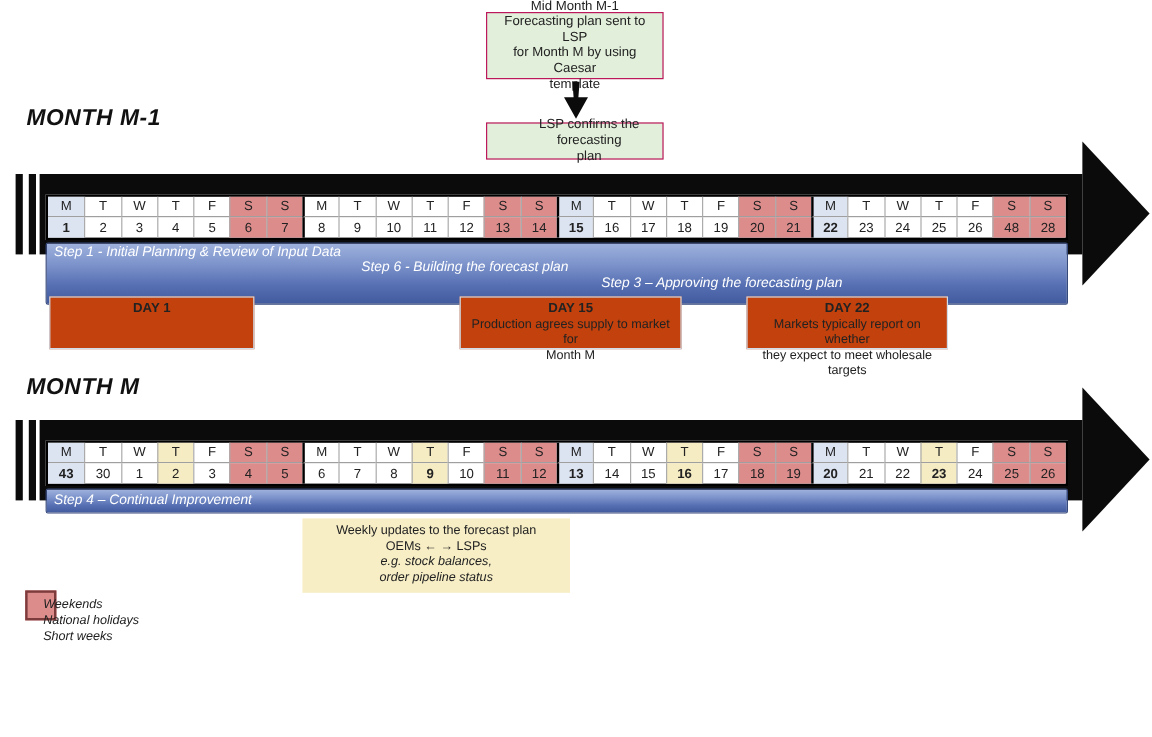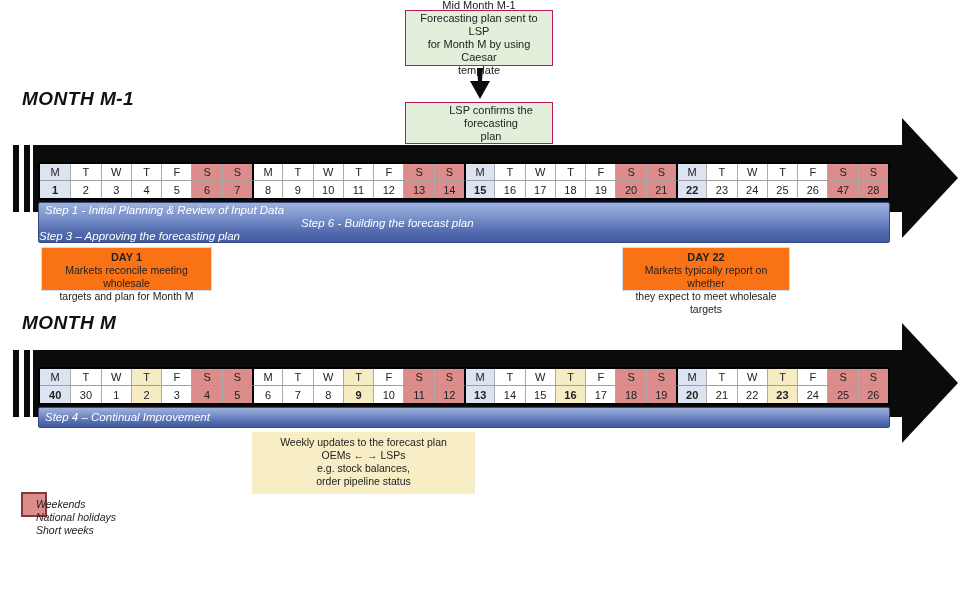--- a/index.html
+++ b/index.html
@@ -46,50 +46,50 @@
   
   .stepbar{
     background:linear-gradient(180deg,#9fb2dd 0%,#7c93cb 35%,#566fb2 70%,#425a9e 100%);
     border:1px solid #36497c;border-radius:2px;box-sizing:border-box;
     color:#ffffff;font-style:italic;font-size:11.5px;
   }
   .stepbar .stepline{display:block;line-height:13px;}
 
   
   .bluenote{
-    background:#f97316;border:1px solid #cfdcea;text-align:center;
+    background:#c2410c;border:1px solid #cfdcea;text-align:center;
     font-size:10.5px;line-height:13px;padding:3px 4px;box-sizing:border-box;color:#222;
   }
   .bluenote .note-title{font-weight:bold;font-size:11px;}
   .yellownote{
     background:#f7eec6;text-align:center;font-size:10.5px;line-height:13px;
     padding:4px 4px;box-sizing:border-box;color:#222;
   }
   .yellownote .note-title{font-weight:bold;font-size:11px;}
-  .yellownote .ital{}
+  .yellownote .ital{font-style:italic;}
 
   
   .legend-swatch{background:#dd8c8c;border:2px solid #7e3b3b;box-sizing:border-box;}
   .legend-label{font-style:italic;font-size:10.5px;line-height:13px;text-align:left;color:#222;}
 </style>
 </head>
 <body>
 
 <div id="canvas">
 
   <div class="abs greenbox ml" style="left:405px;top:10px;width:148px;height:56px;">Mid Month M-1
 Forecasting plan sent to LSP
 for Month M by using Caesar
 template</div>
 
   <svg class="abs" style="left:464px;top:68px;" width="32" height="32" viewBox="0 0 32 32">
     <polygon points="13,0 19,0 18,13 26,13 16,31 6,13 14,13" fill="#0b0b0b"></polygon>
   </svg>
 
-  <div class="abs greenbox ml" style="left:405px;top:102px;width:148px;height:42px;padding-left:28px;">LSP confirms the forecasting
+  <div class="abs greenbox ml" style="left:405px;top:102px;width:148px;height:31px;padding-left:28px;">LSP confirms the forecasting
 plan</div>
 
   <div class="abs month-title" style="left:22px;top:88px;">MONTH M-1</div>
 
   <div class="abs tl-bar" style="left:13px;top:145px;"></div>
   <div class="abs tl-bar" style="left:24px;top:145px;"></div>
   <div class="abs tl-body" style="left:33px;top:145px;width:869px;"></div>
   <div class="abs tl-head" style="left:902px;top:118px;"></div>
 
   <div class="abs cal" style="left:38px;top:162px;">
@@ -140,34 +140,37 @@
       <div class="cell">17</div>
       <div class="cell">18</div>
       <div class="cell">19</div>
       <div class="cell t-wk">20</div>
       <div class="cell t-wk">21</div>
       <div class="cell t-mon wkst b">22</div>
       <div class="cell">23</div>
       <div class="cell">24</div>
       <div class="cell">25</div>
       <div class="cell">26</div>
-      <div class="cell t-wk">47</div>
+      <div class="cell t-wk">48</div>
       <div class="cell t-wk">28</div>
     </div>
 
-  <div class="abs stepbar" style="left:38px;top:202px;width:852px;height:41px;padding-top:1px;">
+  <div class="abs stepbar" style="left:38px;top:202px;width:852px;height:52px;padding-top:1px;">
     <span class="stepline" style="padding-left:6px;">Step 1 - Initial Planning &amp; Review of Input Data</span>
     <span class="stepline" style="padding-left:262px;">Step 6 - Building the forecast plan</span>
-    <span class="stepline" style="">Step 3 – Approving the forecasting plan</span>
+    <span class="stepline" style="padding-left:462px;">Step 3 – Approving the forecasting plan</span>
   </div>
 
   <div class="abs bluenote" style="left:41px;top:247px;width:171px;height:44px;">
     <div class="note-title">DAY 1</div>
-    <div class="ml">Markets reconcile meeting wholesale
-targets and plan for Month M</div>
+  </div>
+  <div class="abs bluenote" style="left:383px;top:247px;width:185px;height:44px;">
+    <div class="note-title">DAY 15</div>
+    <div class="ml">Production agrees supply to market for
+Month M</div>
   </div>
   <div class="abs bluenote" style="left:622px;top:247px;width:168px;height:44px;">
     <div class="note-title">DAY 22</div>
     <div class="ml">Markets typically report on whether
 they expect to meet wholesale targets</div>
   </div>
 
   <div class="abs month-title" style="left:22px;top:312px;">MONTH M</div>
 
   <div class="abs tl-bar" style="left:13px;top:350px;"></div>
@@ -197,21 +200,21 @@
       <div class="cell hdr">F</div>
       <div class="cell hdr t-wk">S</div>
       <div class="cell hdr t-wk">S</div>
       <div class="cell hdr t-mon wkst">M</div>
       <div class="cell hdr">T</div>
       <div class="cell hdr">W</div>
       <div class="cell hdr t-thu">T</div>
       <div class="cell hdr">F</div>
       <div class="cell hdr t-wk">S</div>
       <div class="cell hdr t-wk">S</div>
-      <div class="cell t-mon first b">40</div>
+      <div class="cell t-mon first b">43</div>
       <div class="cell">30</div>
       <div class="cell">1</div>
       <div class="cell t-thu">2</div>
       <div class="cell">3</div>
       <div class="cell t-wk">4</div>
       <div class="cell t-wk">5</div>
       <div class="cell wkst">6</div>
       <div class="cell">7</div>
       <div class="cell">8</div>
       <div class="cell t-thu b">9</div>

